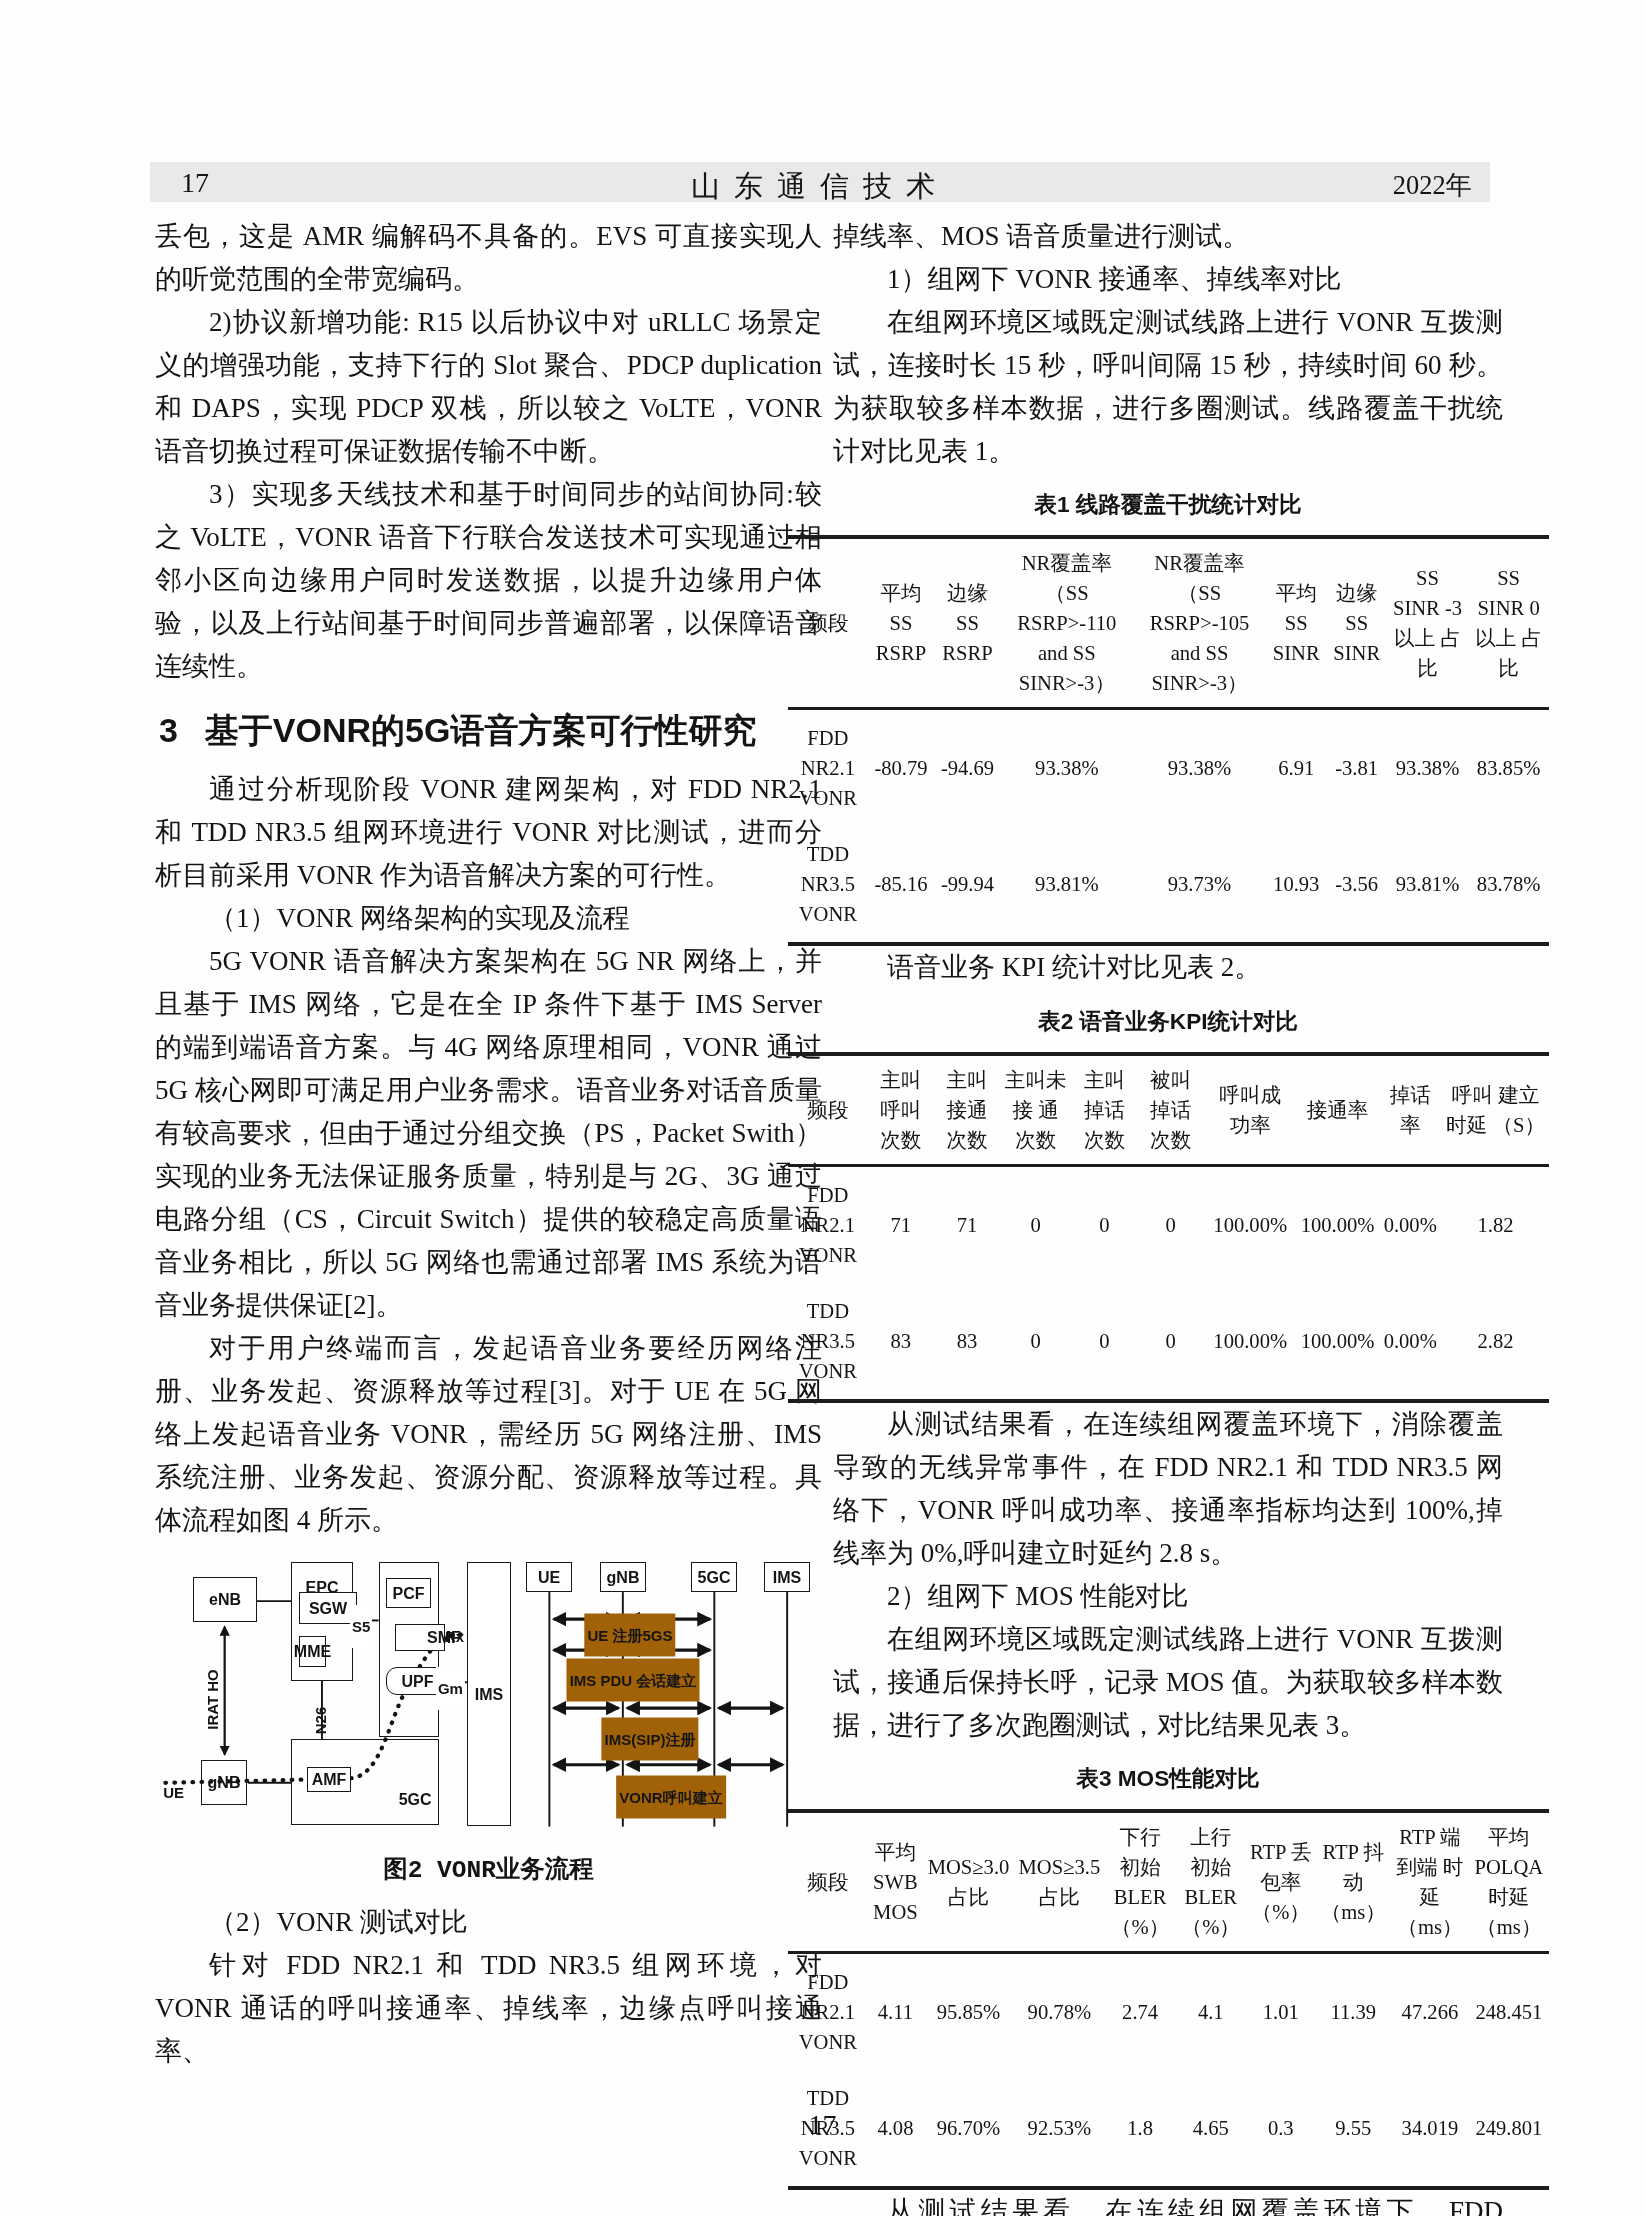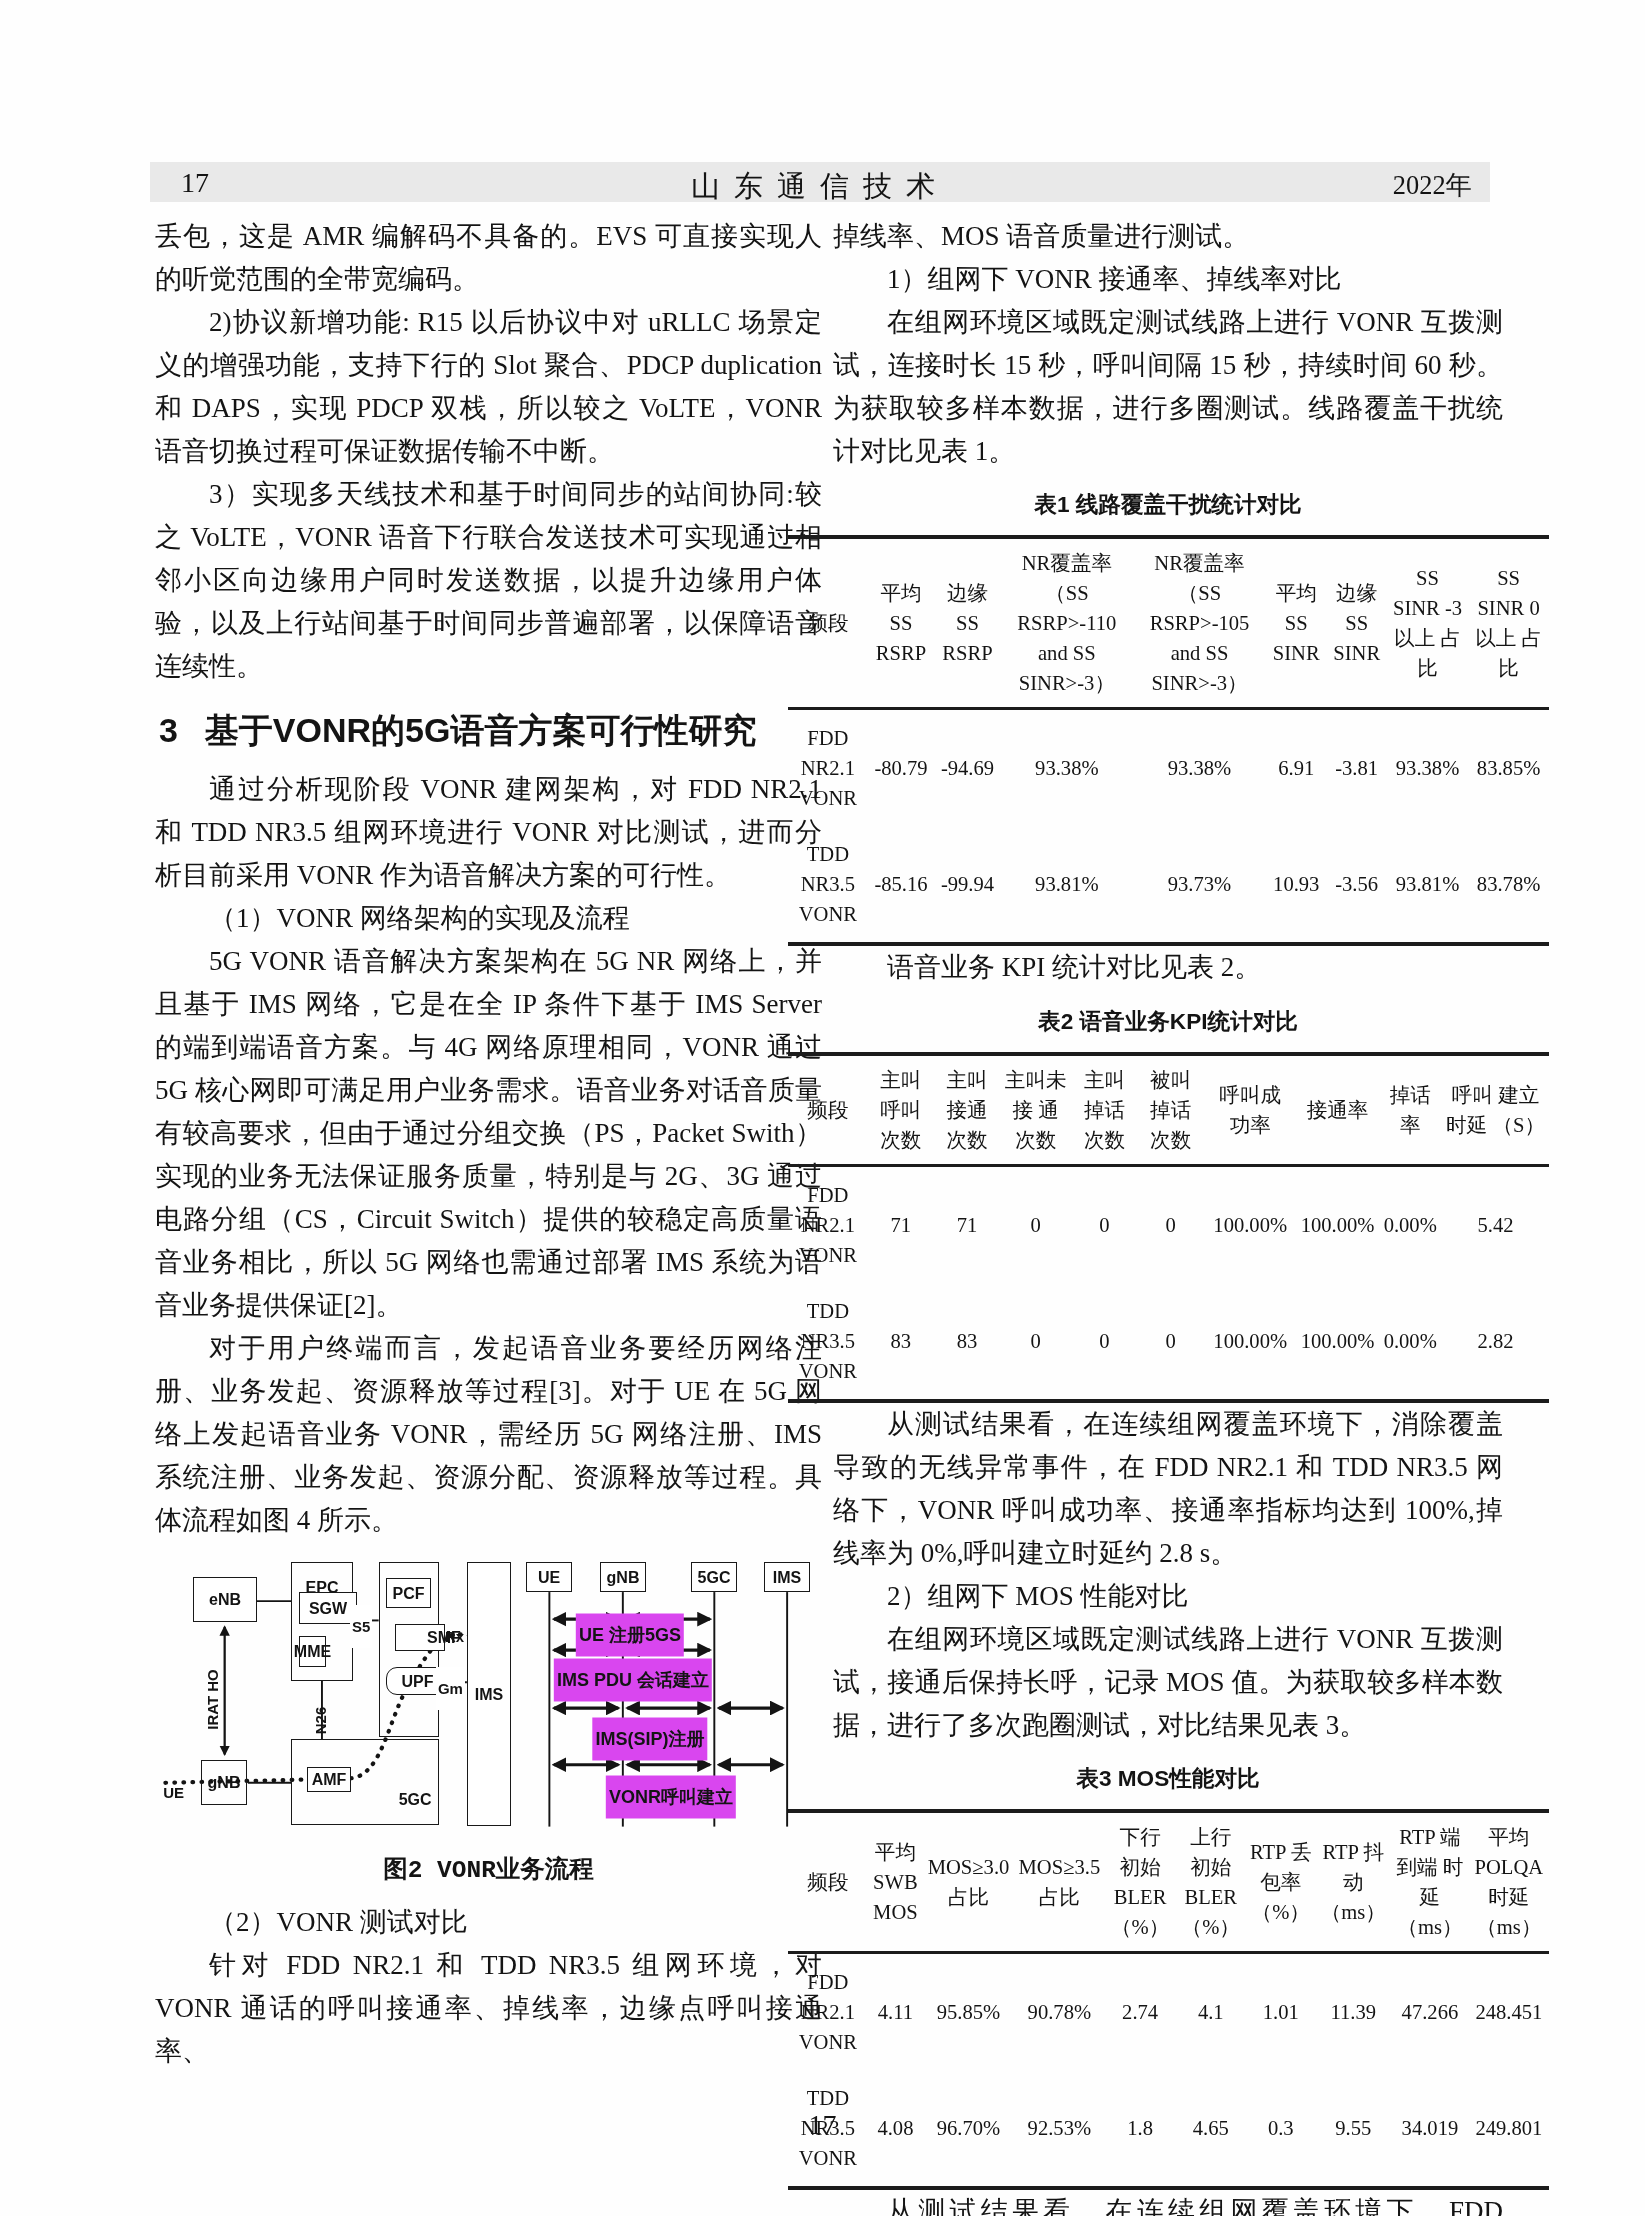--- a/index.html
+++ b/index.html
@@ -35,21 +35,21 @@
       display:flex;align-items:center;justify-content:center;
       font-family:"Liberation Sans",sans-serif;font-weight:bold;font-size:16px;}
   .fbox.ghost{background:transparent;}
   .fbox.label-top{align-items:flex-start;padding-top:2.6px;}
   .fbox.label-br{align-items:flex-end;justify-content:flex-end;padding:2.6px 6.4px;}
   .flabel{position:absolute;font-family:"Liberation Sans",sans-serif;font-weight:bold;font-size:15px;
       background:#ffffff;padding:0 1.9px;white-space:nowrap;}
   .flabel.bare{background:transparent;}
   .flabel.vert{transform:rotate(-90deg);background:transparent;}
   .fseq-label{position:absolute;transform:translate(-50%,-50%);white-space:nowrap;
-      font-family:"Liberation Sans",sans-serif;font-weight:bold;font-size:18px;background:#d946ef;padding:0 3.2px;}
+      font-family:"Liberation Sans",sans-serif;font-weight:bold;font-size:15px;background:#a16207;padding:0 3.2px;}
   .fig-caption{text-align:center;font-size:24.5px;font-weight:bold;margin:5.2px 0 9px 0;font-family:Liberation Mono, monospace;}
   .footer{position:absolute;left:0;width:1645px;top:2109px;text-align:center;font-size:28px;}
 </style>
 </head>
 <body>
 
 <div class="page">
 
   <div class="header-band">
     <span class="hdr-num">17</span>
@@ -209,21 +209,21 @@
           <tr>
             <td>FDD NR2.1 VONR</td>
             <td>71</td>
             <td>71</td>
             <td>0</td>
             <td>0</td>
             <td>0</td>
             <td>100.00%</td>
             <td>100.00%</td>
             <td>0.00%</td>
-            <td>5.42</td>
+            <td>1.82</td>
           </tr>
           <tr>
             <td>TDD NR3.5 VONR</td>
             <td>83</td>
             <td>83</td>
             <td>0</td>
             <td>0</td>
             <td>0</td>
             <td>100.00%</td>
             <td>100.00%</td>

